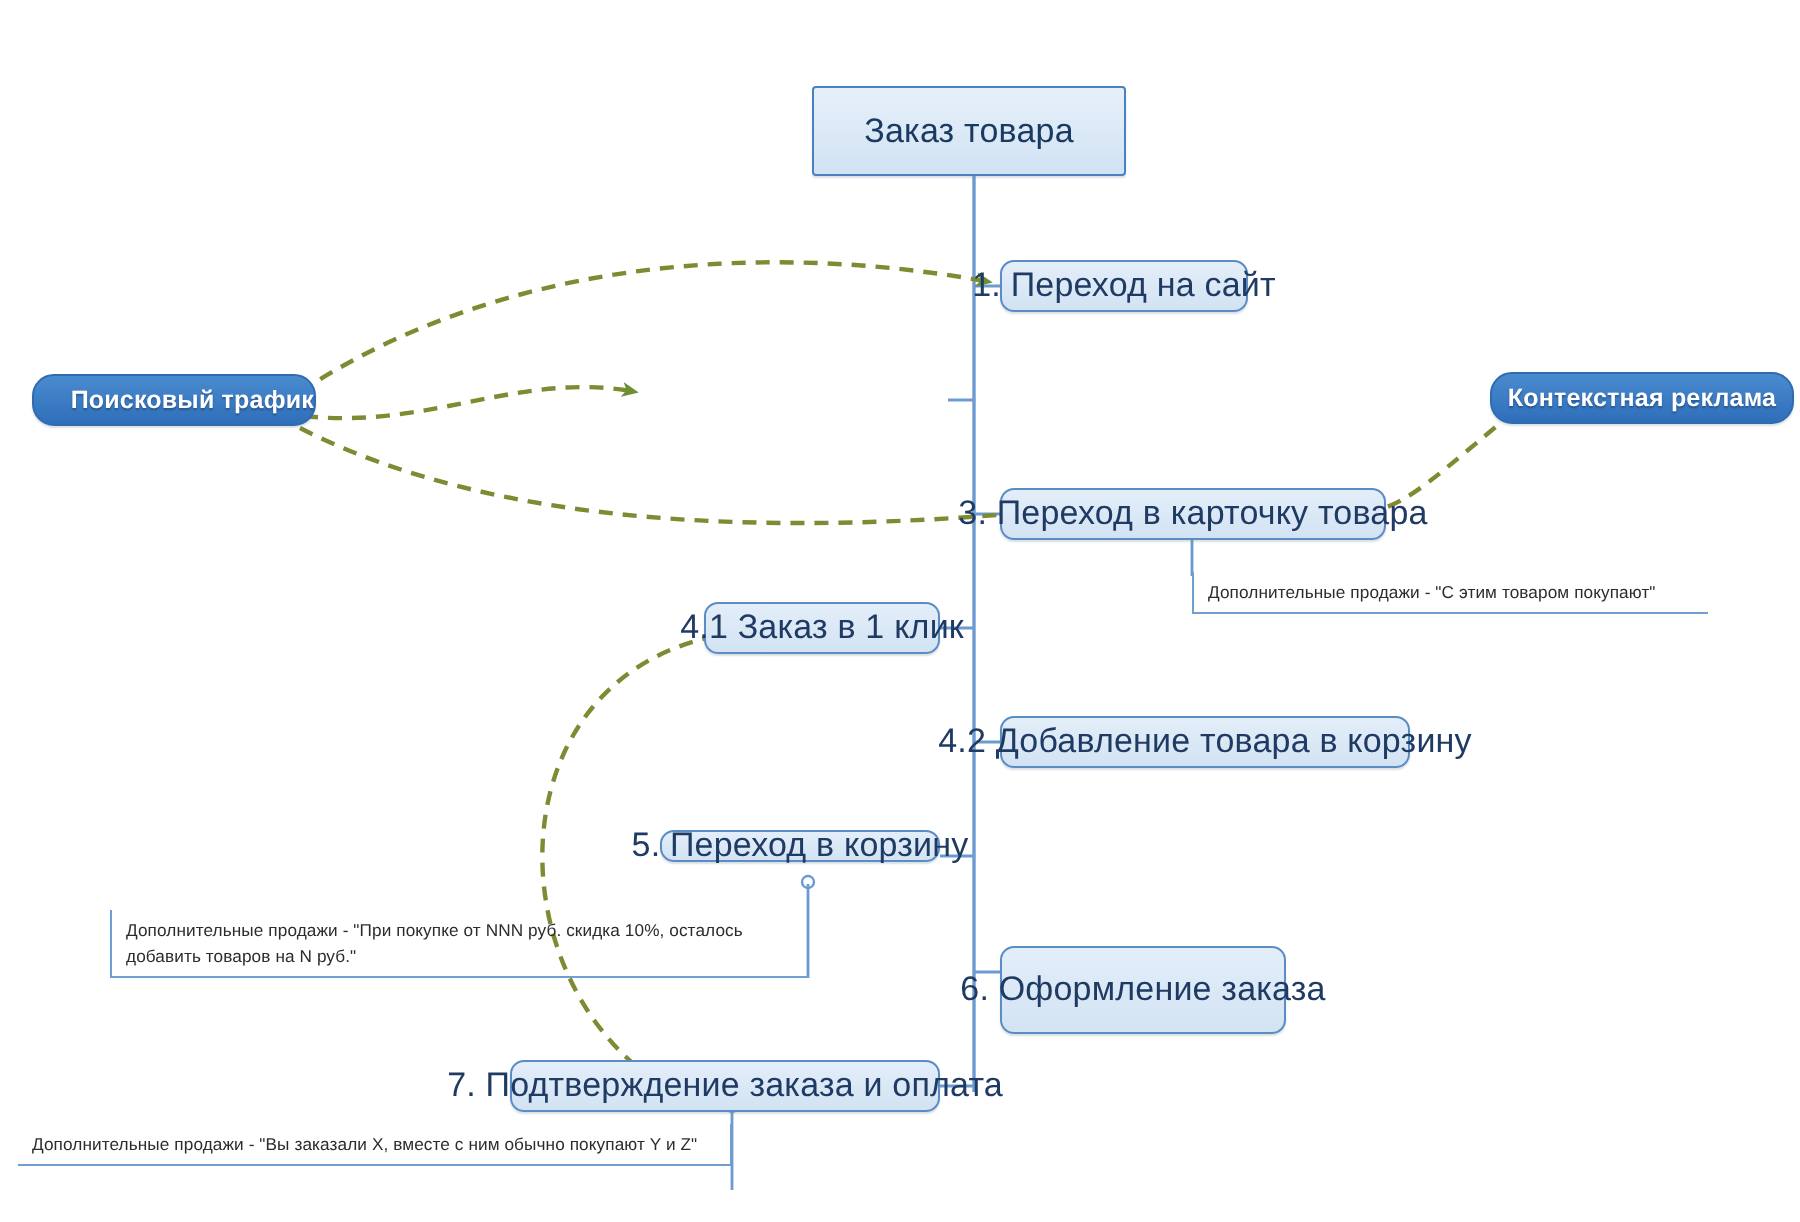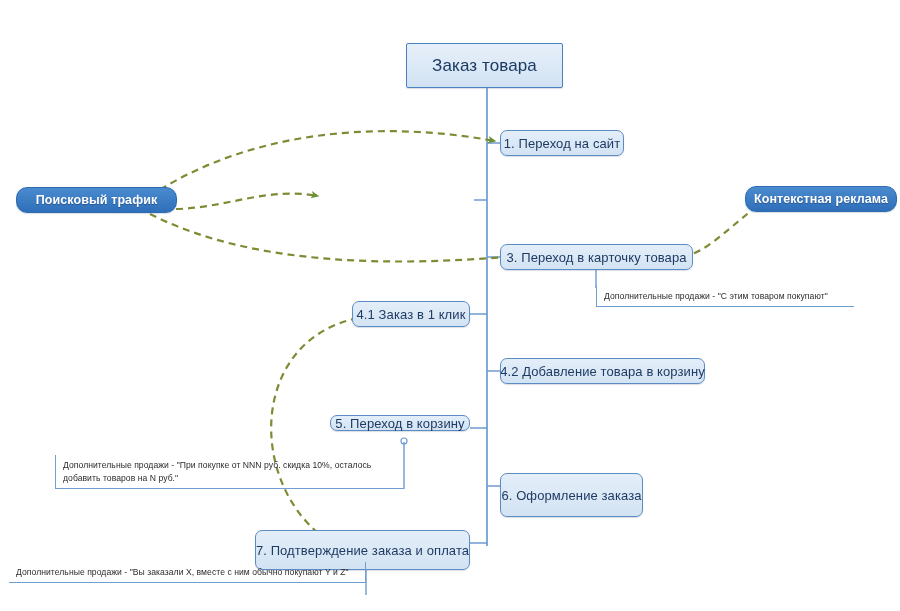--- a/index.html
+++ b/index.html
@@ -29,21 +29,21 @@
     position: absolute;
     box-sizing: border-box;
     display: flex;
     align-items: center;
     justify-content: center;
     white-space: nowrap;
     border-radius: 7px;
     border: 1px solid #5b8cc4;
     background: linear-gradient(to bottom, #e3eef9 0%, #d3e3f3 100%);
     color: #1f3b63;
-    font-size: 13px;
+    font-size: 17px;
     letter-spacing: 0.1px;
     box-shadow: 0 1px 1px rgba(120,140,165,0.28);
   }
   .node.root {
     border-radius: 2px;
     border: 1.6px solid #4a81c0;
     font-size: 17px;
     color: #1b3a62;
     background: linear-gradient(to bottom, #e6f0fa 0%, #d2e2f3 100%);
   }
@@ -112,21 +112,21 @@
       <path d="M150,214 C250,265 390,268 528,255"></path>
       <path d="M757,206 C720,236 705,252 685,256"></path>
       <path d="M358,318 C250,340 248,480 323,537"></path>
     </g>
   </svg>
 
   <div class="node root" style="left:406px; top:43px; width:157px; height:45px;">
     <span>Заказ товара</span>
   </div>
 
-  <div class="node source" style="left:16px; top:187px; width:161px; height:26px;">
+  <div class="node source" style="left:16px; top:187px; width:142px; height:26px;justify-content:flex-end;">
     <span>Поисковый трафик</span>
   </div>
 
   <div class="node source" style="left:745px; top:186px; width:152px; height:26px;align-items:center;">
     <span>Контекстная реклама</span>
   </div>
 
   <div class="node" style="left:500px; top:130px; width:124px; height:26px;">
     <span>1. Переход на сайт</span>
   </div>
@@ -145,21 +145,21 @@
   </div>
 
   <div class="node" style="left:330px; top:415px; width:140px; height:16px;">
     <span>5. Переход в корзину</span>
   </div>
 
   <div class="node" style="left:500px; top:473px; width:143px; height:44px;">
     <span>6. Оформление заказа</span>
   </div>
 
-  <div class="node" style="left:255px; top:530px; width:215px; height:40px;">
+  <div class="node" style="left:255px; top:530px; width:215px; height:26px;">
     <span>7. Подтверждение заказа и оплата</span>
   </div>
 
   <div class="note" style="left:596px; top:286px; width:258px;">
     <span>Дополнительные продажи - "С этим товаром покупают"</span>
   </div>
 
   <div class="note" style="left:55px; top:455px; width:349px;">
     <span>Дополнительные продажи - "При покупке от NNN руб. скидка 10%, осталось добавить товаров на N руб."</span>
   </div>

